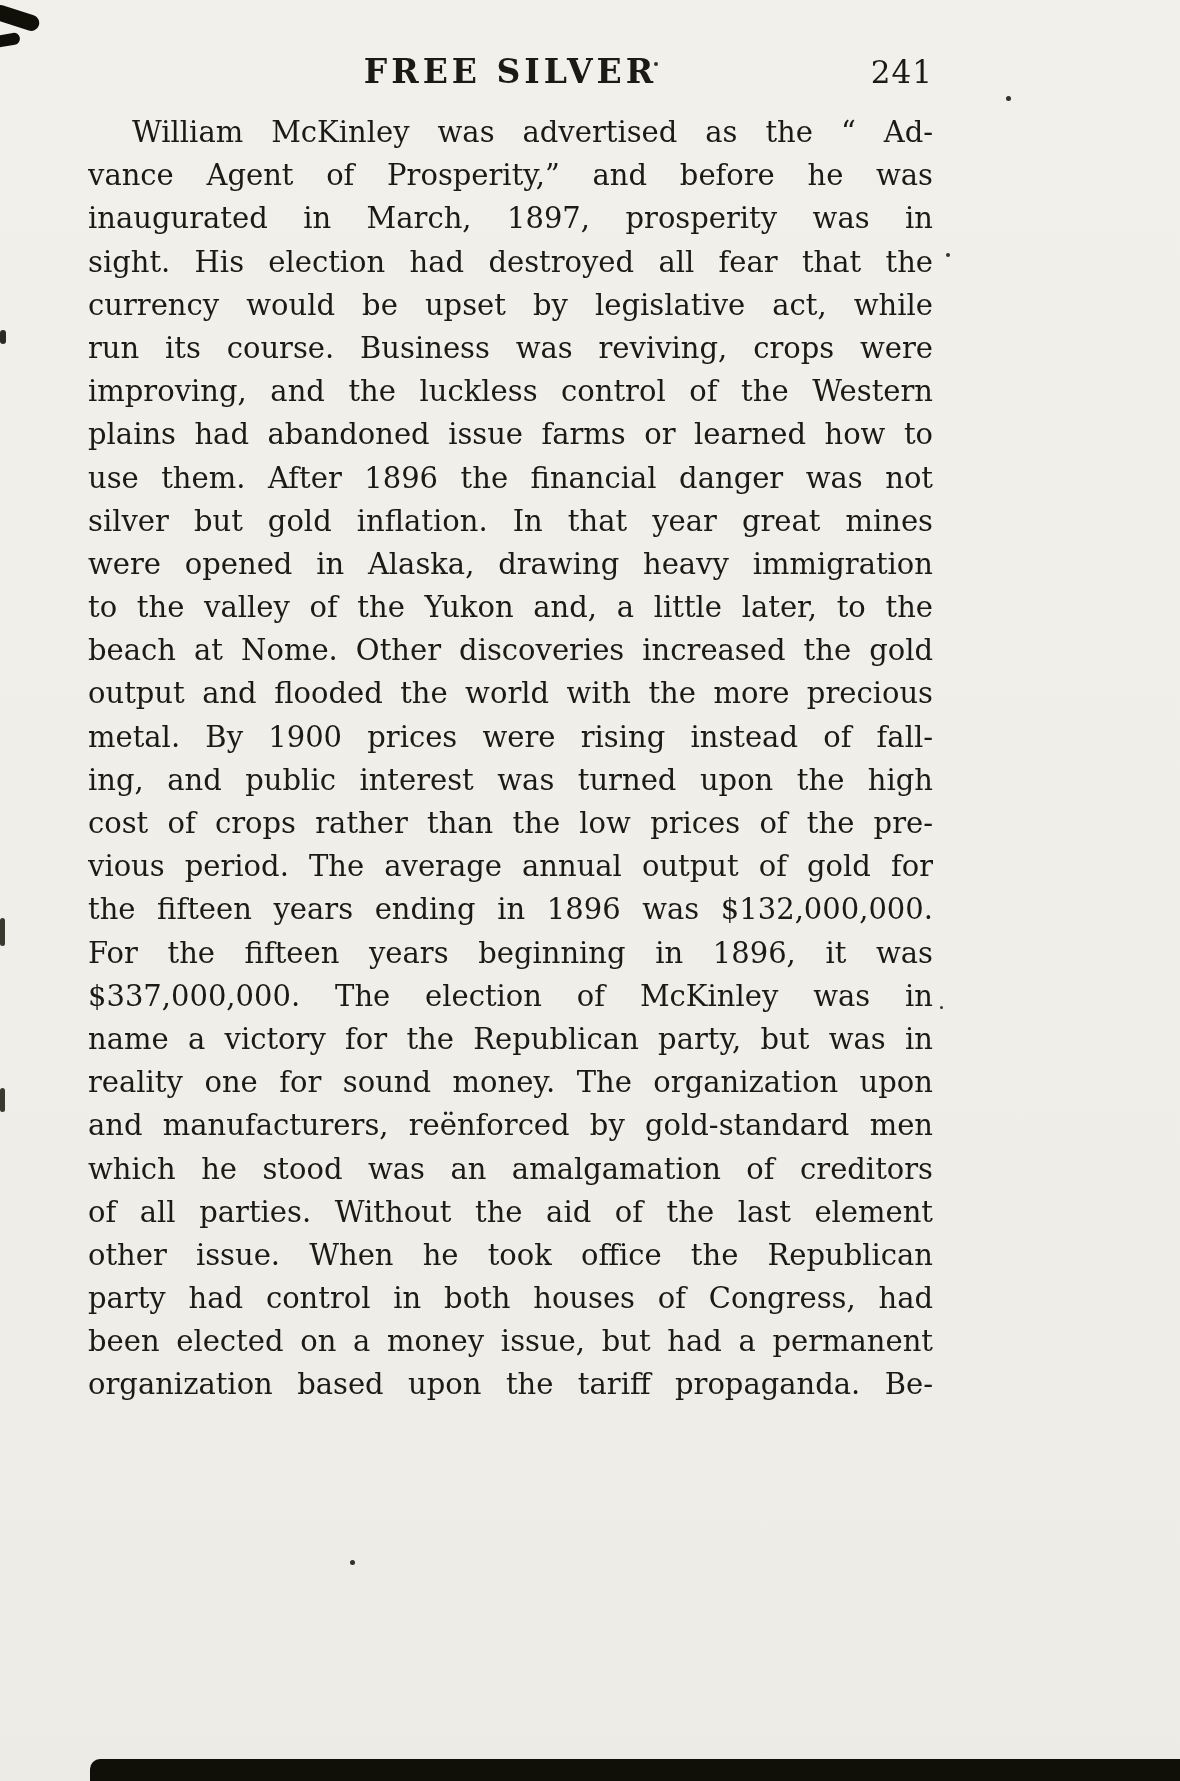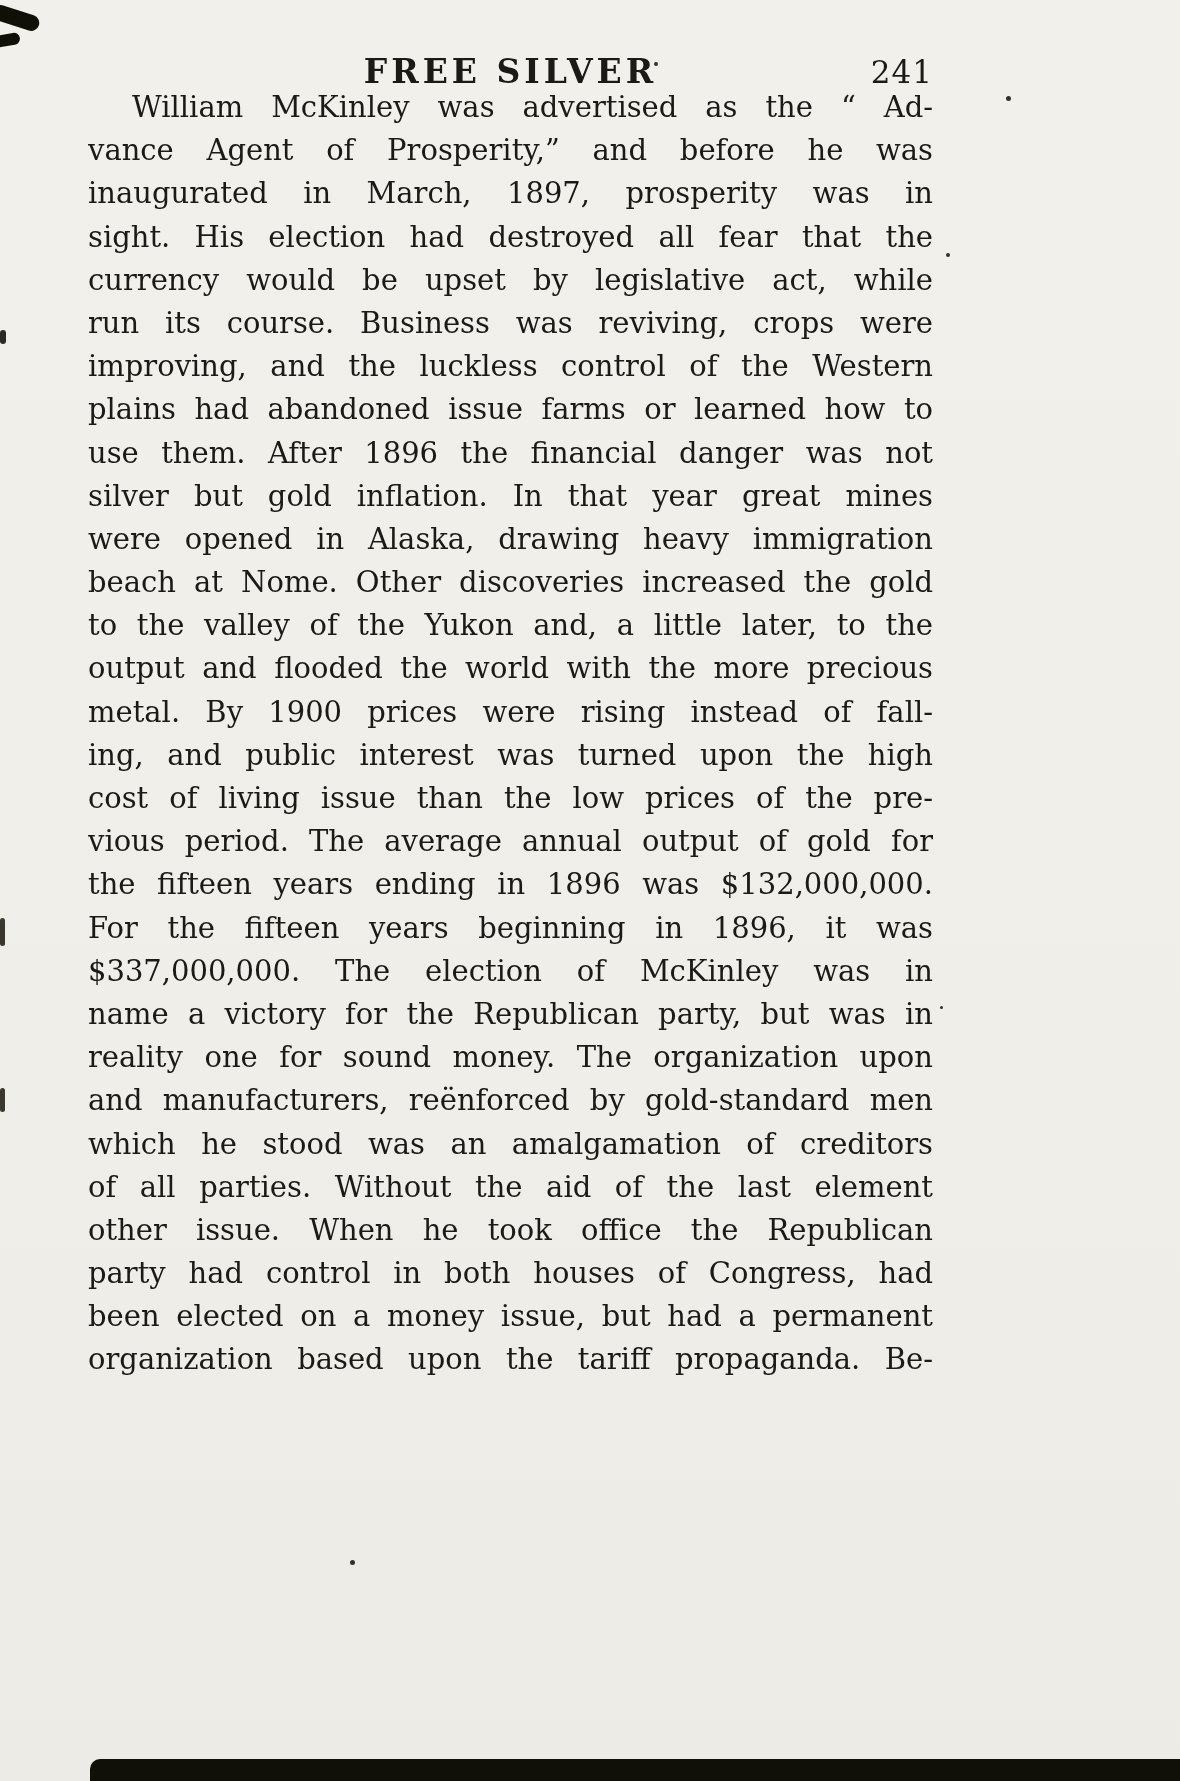--- a/index.html
+++ b/index.html
@@ -38,21 +38,21 @@
   }
   .page-number {
     grid-column: 3;
     justify-self: end;
     font-size: 31px;
     letter-spacing: 1px;
     margin-top: 14px;
   }
   .text-block {
     position: absolute;
-    top: 86px;
+    top: 111px;
     left: 88px;
     width: 845px;
   }
   .text-line {
     height: 43.2px;
     line-height: 43.2px;
     font-size: 29px;
     text-align: justify;
     text-align-last: justify;
     overflow: hidden;
@@ -108,26 +108,26 @@
       <div class="text-line">vance Agent of Prosperity,” and before he was</div>
       <div class="text-line">inaugurated in March, 1897, prosperity was in</div>
       <div class="text-line">sight. His election had destroyed all fear that the</div>
       <div class="text-line">currency would be upset by legislative act, while</div>
       <div class="text-line">run its course. Business was reviving, crops were</div>
       <div class="text-line">improving, and the luckless control of the Western</div>
       <div class="text-line">plains had abandoned issue farms or learned how to</div>
       <div class="text-line">use them. After 1896 the financial danger was not</div>
       <div class="text-line">silver but gold inflation. In that year great mines</div>
       <div class="text-line">were opened in Alaska, drawing heavy immigration</div>
+      <div class="text-line">to the valley of the Yukon and, a little later, to the</div>
       <div class="text-line">beach at Nome. Other discoveries increased the gold</div>
-      <div class="text-line">to the valley of the Yukon and, a little later, to the</div>
       <div class="text-line">output and flooded the world with the more precious</div>
       <div class="text-line">metal. By 1900 prices were rising instead of fall-</div>
       <div class="text-line">ing, and public interest was turned upon the high</div>
-      <div class="text-line">cost of living issue than the low prices of the pre-</div>
+      <div class="text-line">cost of crops rather than the low prices of the pre-</div>
       <div class="text-line">vious period. The average annual output of gold for</div>
       <div class="text-line">the fifteen years ending in 1896 was $132,000,000.</div>
       <div class="text-line">For the fifteen years beginning in 1896, it was</div>
       <div class="text-line">$337,000,000. The election of McKinley was in</div>
       <div class="text-line">name a victory for the Republican party, but was in</div>
       <div class="text-line">reality one for sound money. The organization upon</div>
       <div class="text-line">and manufacturers, reënforced by gold-standard men</div>
       <div class="text-line">which he stood was an amalgamation of creditors</div>
       <div class="text-line">of all parties. Without the aid of the last element</div>
       <div class="text-line">other issue. When he took office the Republican</div>

